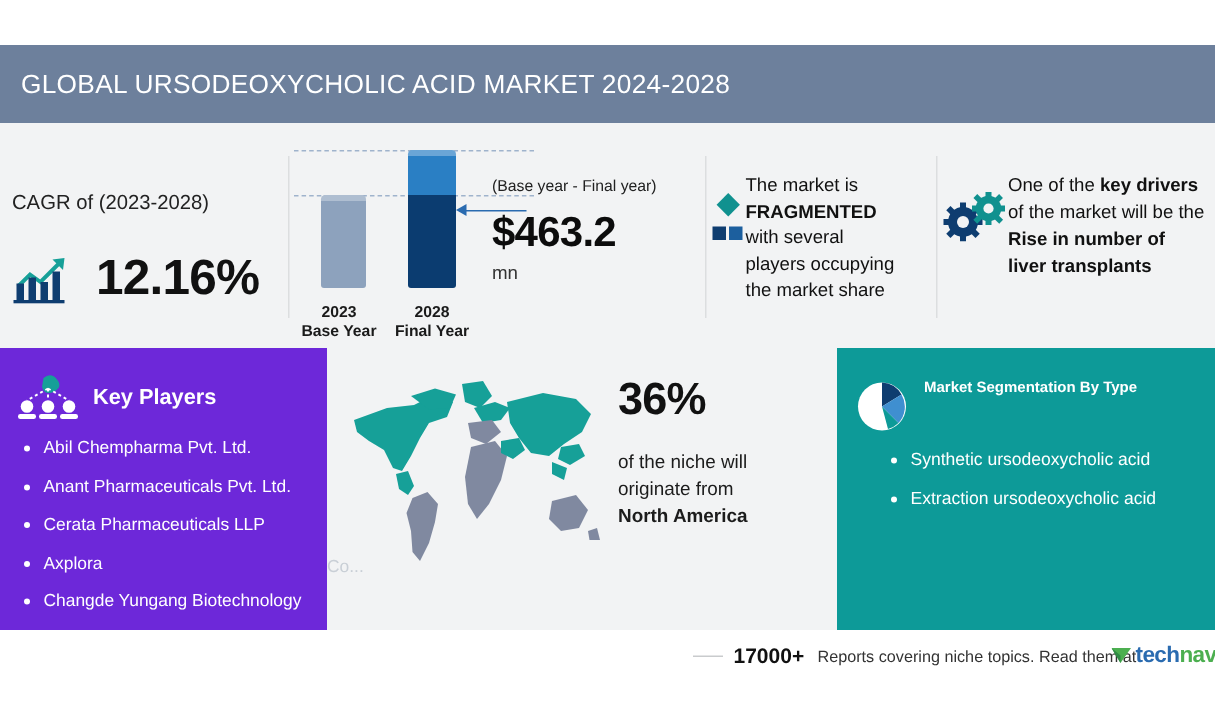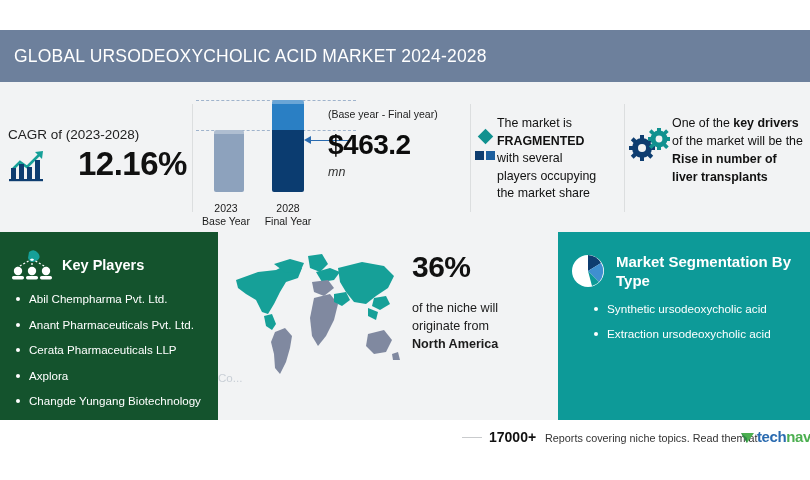--- a/index.html
+++ b/index.html
@@ -24,48 +24,48 @@
 
   
   .topband {
     position: absolute; left: 0; top: 82px; width: 810px; height: 150px;
     background: #f2f3f4;
   }
 
   
   .cagr { position: absolute; left: 8px; top: 45px; width: 195px; }
   .cagr-label { font-size: 13.5px; color: #222; white-space: nowrap; }
-  .cagr-row { display: flex; align-items: center; gap: 28px; margin-top: 3px; }
+  .cagr-row { display: flex; align-items: center; gap: 14px; margin-top: 24px; }
   .cagr-value { font-size: 33px; font-weight: bold; color: #111; letter-spacing: -0.5px; }
   .icon-growth { width: 42px; height: 36px; flex: 0 0 auto; }
 
   
   .barchart { position: absolute; left: 196px; top: 18px; width: 140px; height: 130px; }
   .dash { position: absolute; border-top: 1px dashed #9fb3cc; height: 0; }
   .bar { position: absolute; border-radius: 3px 3px 2px 2px; }
   .bar-2023 { left: 18px; bottom: 38px; width: 30px; height: 62px; background: #8da2bd; }
   .bar-2028-lower { left: 76px; bottom: 38px; width: 32px; height: 62px; background: #0b3c70; border-radius: 0 0 2px 2px; }
   .bar-2028-upper { left: 76px; bottom: 100px; width: 32px; height: 30px; background: #2a7fc4; border-radius: 3px 3px 0 0; }
   .bar-cap { position: absolute; left: 0; top: 0; width: 100%; height: 4px; background: rgba(255,255,255,0.30); border-radius: 3px 3px 0 0; }
   .barlabel { position: absolute; bottom: 2px; text-align: center; font-size: 10.5px; color: #1a1a1a; line-height: 1.25; width: 62px; }
-  .barlabel b { font-weight: normal; display: block; }
+  .barlabel b { font-weight: bold; display: block; }
   .lbl-2023 { left: -1px; }
   .lbl-2028 { left: 61px; }
 
   
   .arrow-line { position: absolute; left: 110px; top: 40px; width: 45px; height: 1px; background: #2a6bb0; }
   .arrow-head { position: absolute; left: 108px; top: 36px; width: 0; height: 0;
     border-top: 4px solid transparent; border-bottom: 4px solid transparent; border-right: 7px solid #2a6bb0; }
 
   
   .growth { position: absolute; left: 328px; top: 25px; width: 160px; }
   .growth-title { font-size: 13px; color: #111; white-space: nowrap; }
-  .growth-sub { font-size: 10.5px; color: #222; white-space: nowrap; margin-top: 1px; }
+  .growth-sub { font-size: 10.5px; color: #222; white-space: nowrap; margin-top: 11px; }
   .growth-value { font-size: 28px; font-weight: bold; color: #0c0c0c; margin-top: 9px; letter-spacing: -0.5px; }
-  .growth-unit { font-size: 12.5px; color: #333; margin-top: 4px; font-style: italic; }
+  .growth-unit { font-size: 12.5px; color: #333; margin-top: 4px; }
 
   
   .frag { position: absolute; left: 497px; top: 33px; width: 132px; }
   .frag-text { font-size: 12.4px; color: #111; line-height: 1.42; }
   .frag-text b { font-weight: bold; }
   .icon-squares { position: absolute; left: 474px; top: 45px; width: 22px; height: 46px; }
 
   
   .drivers { position: absolute; left: 672px; top: 33px; width: 170px; }
   .drivers-text { font-size: 12.4px; color: #111; line-height: 1.45; white-space: nowrap; }
@@ -73,21 +73,21 @@
   .icon-gears { position: absolute; left: 628px; top: 45px; width: 44px; height: 34px; }
 
   
   .sep { position: absolute; top: 22px; width: 1px; height: 108px; background: #dcdedf; }
 
   
   .mid { position: absolute; left: 0; top: 232px; width: 810px; height: 188px; background: #f2f3f4; }
 
   .players {
     position: absolute; left: 0; top: 0; width: 218px; height: 188px;
-    background: #14532d;
+    background: #6d28d9;
   }
   .players-head { display: flex; align-items: center; gap: 7px; padding: 14px 0 0 9px; }
   .icon-network { width: 46px; height: 38px; flex: 0 0 auto; }
   .players-title { color: #ffffff; font-size: 14.5px; font-weight: bold; }
   .players-list { list-style: none; margin: 9px 0 0 16px; }
   .players-list li {
     color: #ffffff; font-size: 11.6px; line-height: 1.0;
     margin-bottom: 14px; position: relative; padding-left: 13px; white-space: nowrap;
   }
   .players-list li::before {
@@ -108,21 +108,21 @@
   .na-pct { font-size: 30px; font-weight: bold; color: #111; letter-spacing: -0.5px; }
   .na-text { font-size: 12.6px; color: #1c1c1c; line-height: 1.42; margin-top: 16px; }
   .na-text b { font-weight: bold; }
 
   .seg {
     position: absolute; left: 558px; top: 0; width: 252px; height: 188px;
     background: #0d9a98;
   }
   .seg-head { display: flex; align-items: flex-start; gap: 10px; padding: 21px 10px 0 12px; }
   .icon-pie { width: 36px; height: 36px; flex: 0 0 auto; }
-  .seg-title { color: #ffffff; font-size: 15px; font-weight: bold; line-height: 1.25; }
+  .seg-title { color: #ffffff; font-size: 10px; font-weight: bold; line-height: 1.25; }
   .seg-list { list-style: none; margin: 12px 0 0 36px; }
   .seg-list li {
     color: #ffffff; font-size: 11.7px; line-height: 1.0;
     margin-bottom: 14px; position: relative; padding-left: 13px; white-space: nowrap;
   }
   .seg-list li::before {
     content: ""; position: absolute; left: 0; top: 4px;
     width: 4px; height: 4px; border-radius: 50%; background: #ffffff;
   }
 

